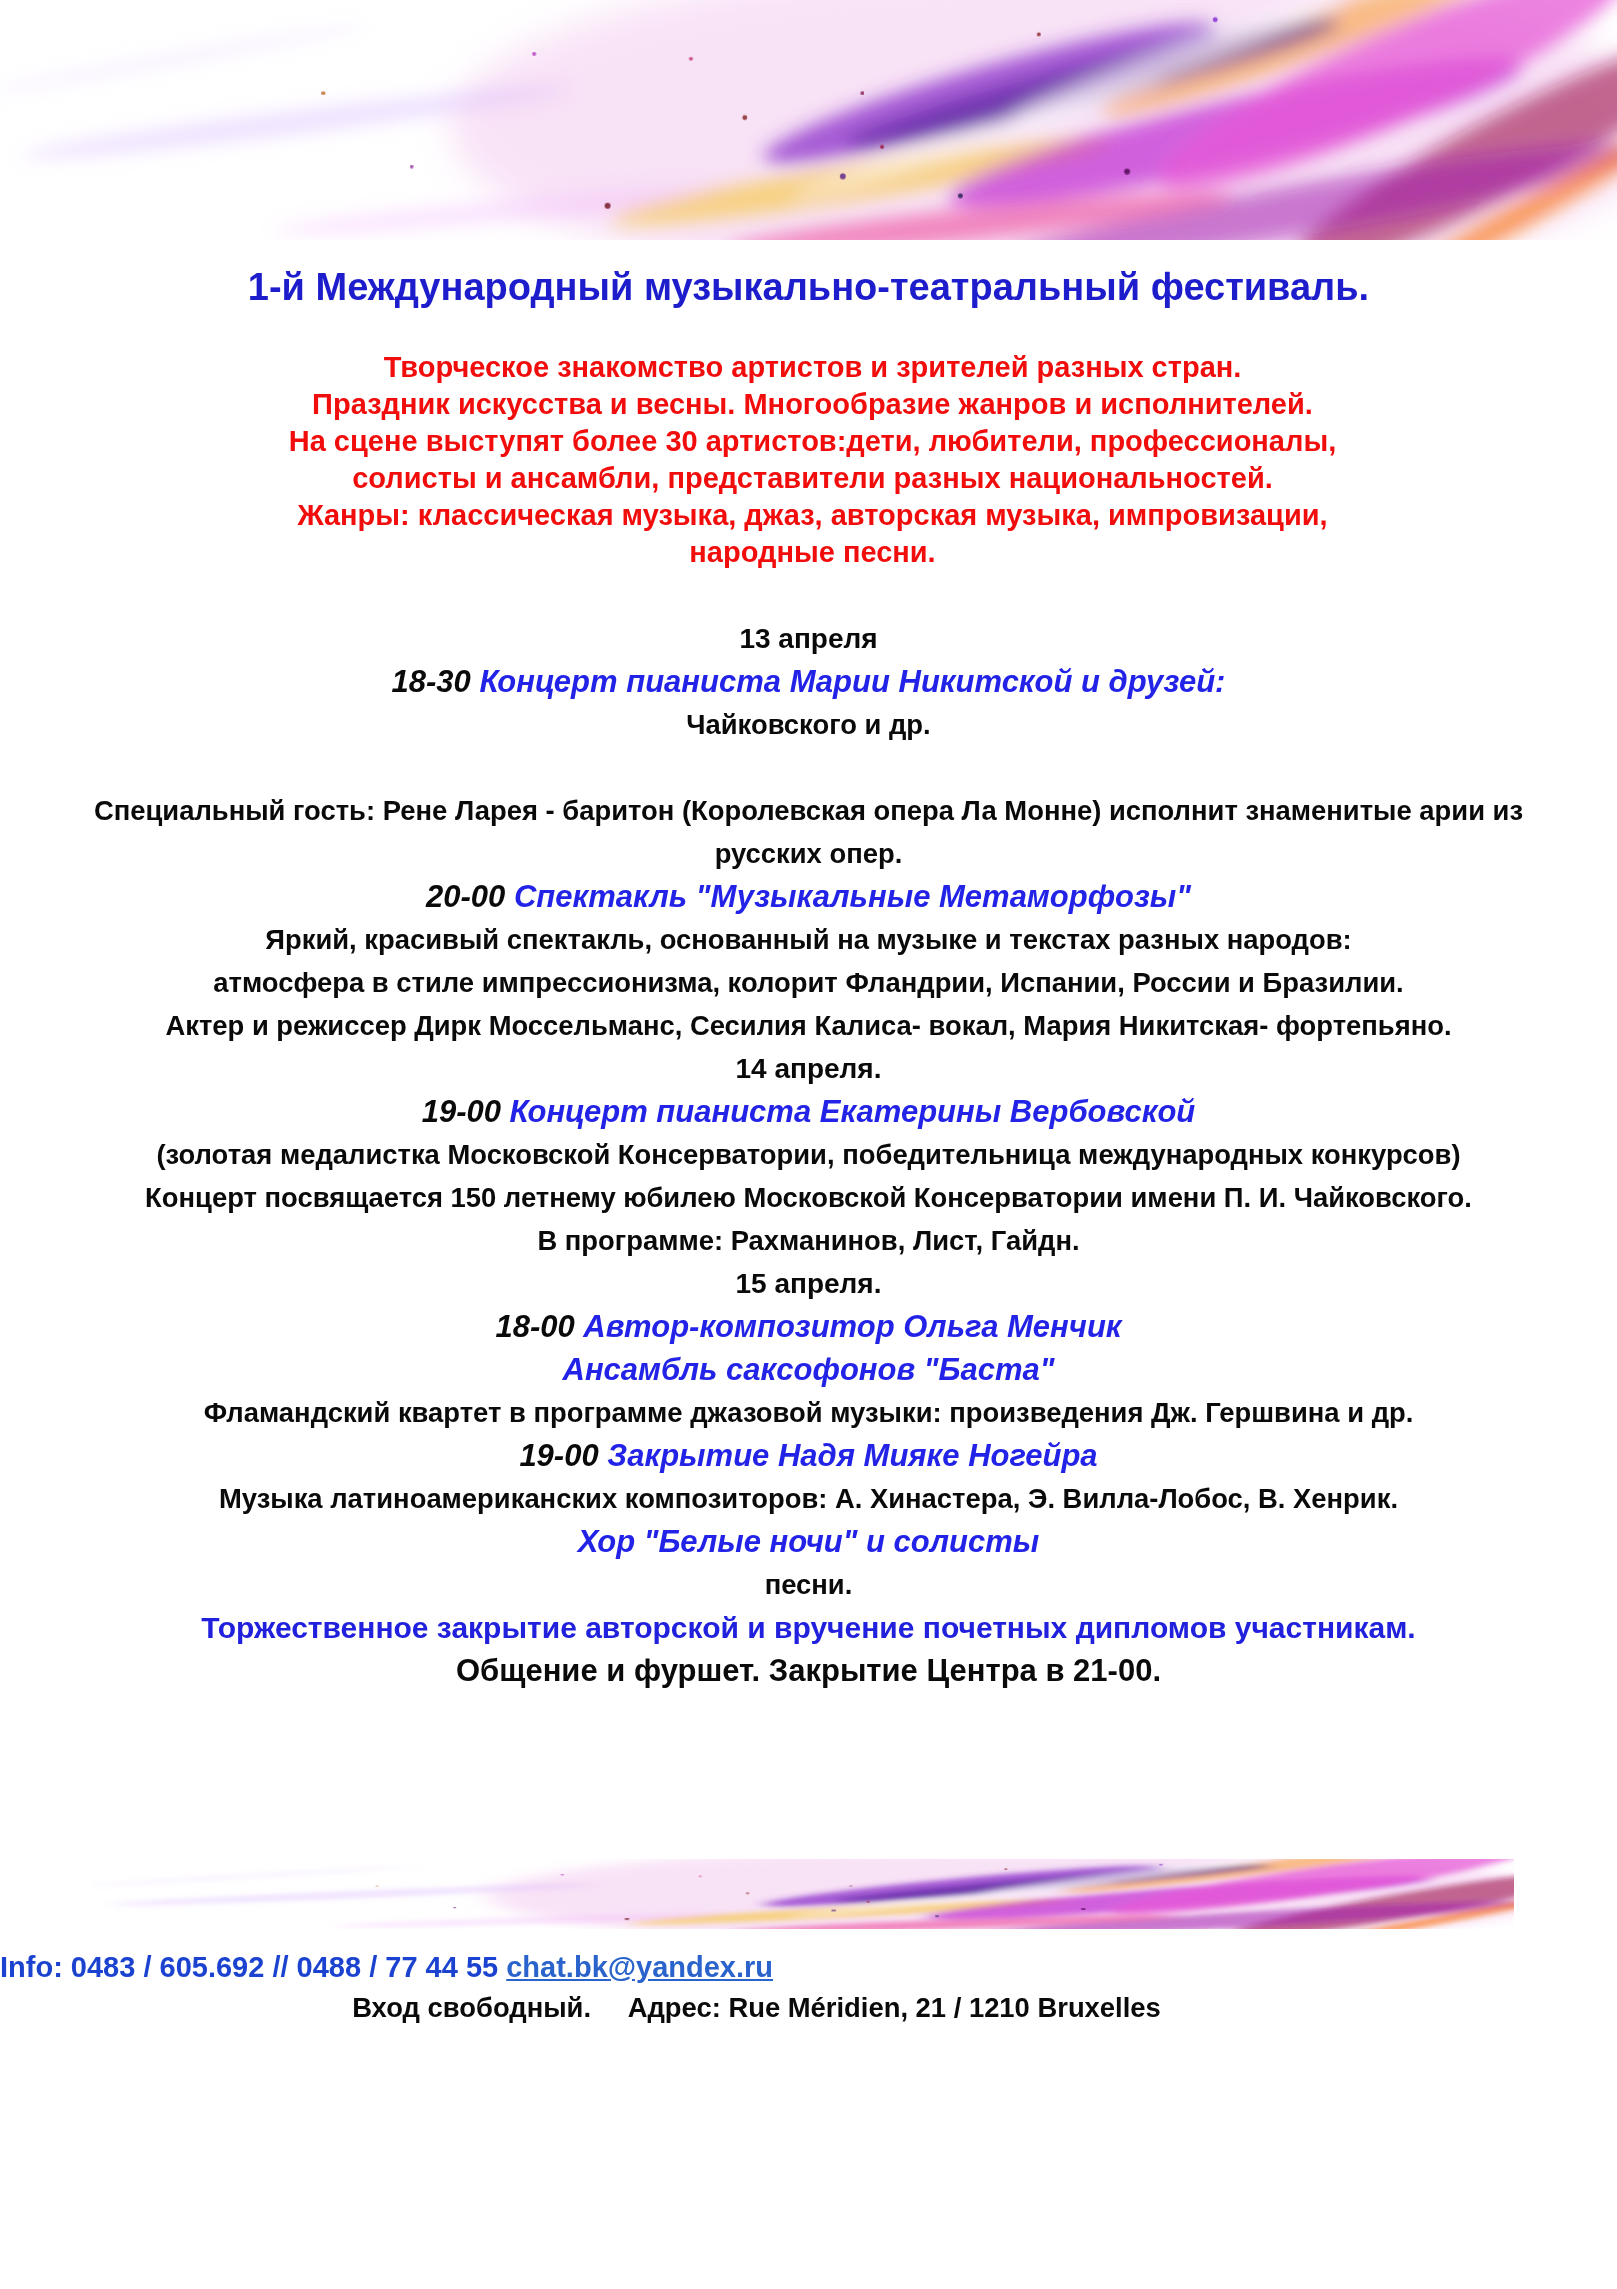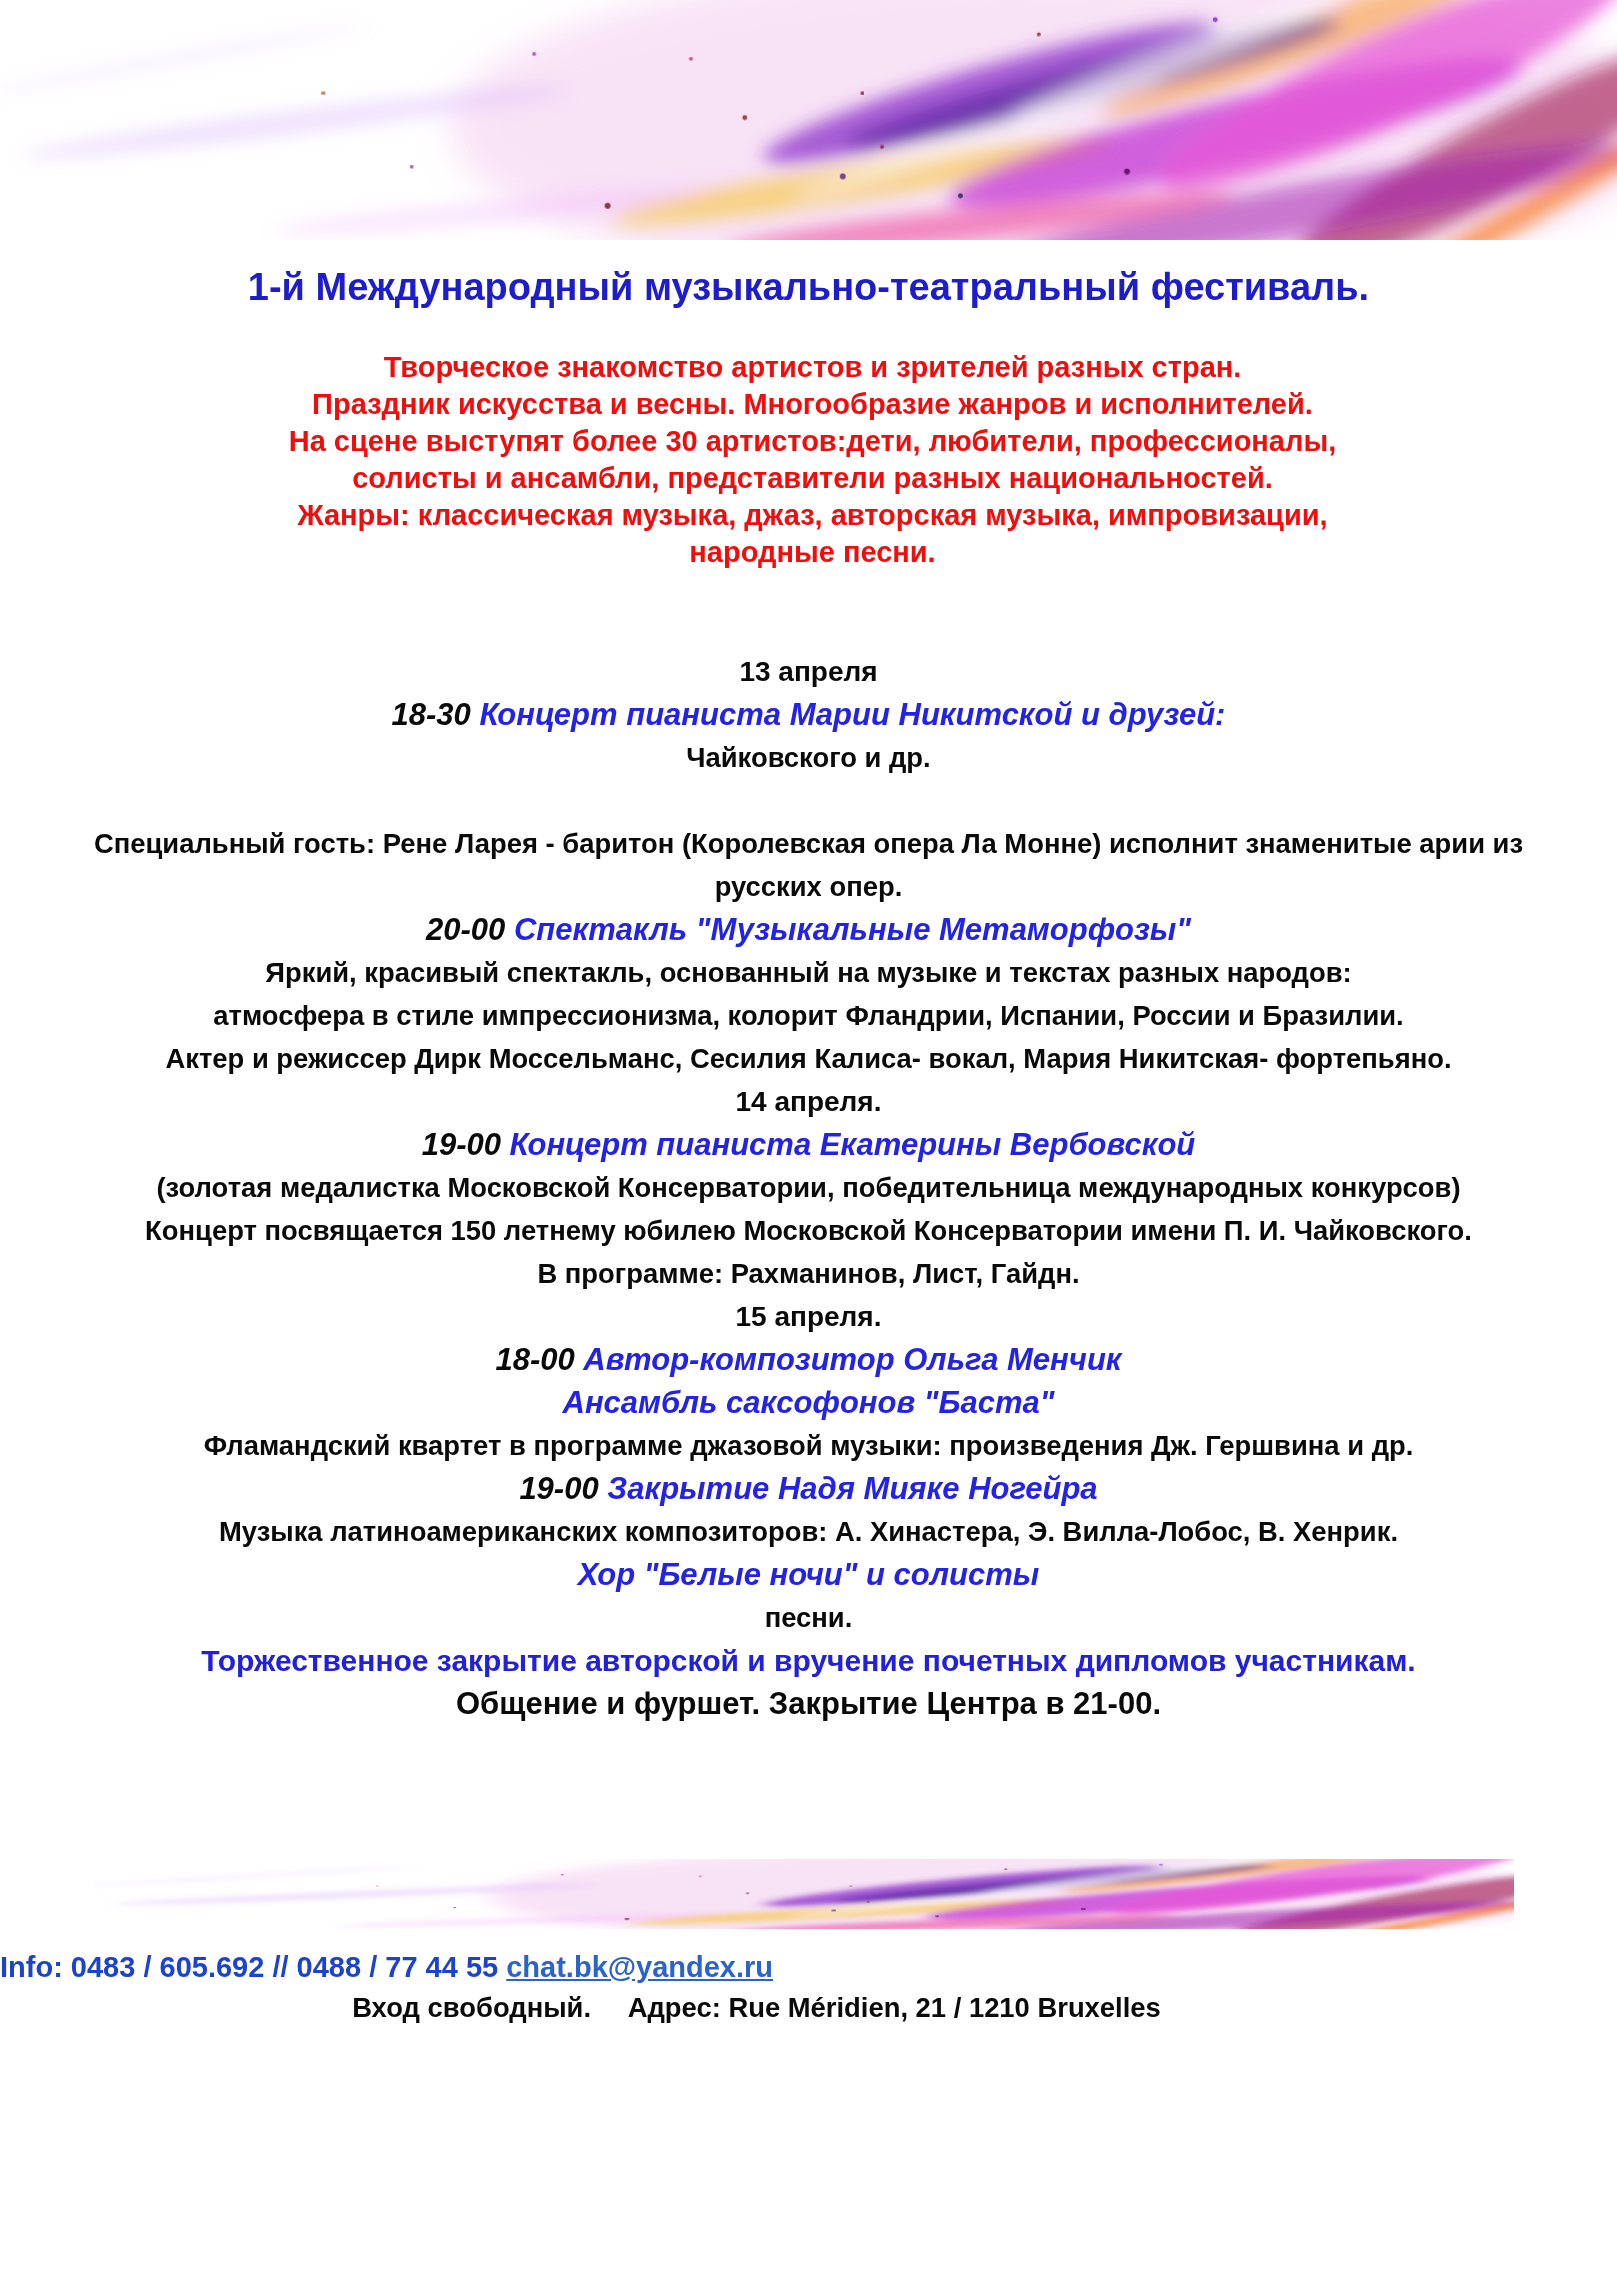--- a/index.html
+++ b/index.html
@@ -26,21 +26,21 @@
   
   .intro{
     position:absolute;left:0;top:349px;width:100%;
     text-align:center;color:#f20d0d;
     font-size:29px;line-height:37px;
   }
   .intro .red-line{white-space:nowrap;padding-left:8px;}
 
   
   .program{
-    position:absolute;left:0;top:650px;width:100%;
+    position:absolute;left:0;top:617px;width:100%;
     text-align:center;
   }
   .p-line{height:43px;line-height:43px;white-space:nowrap;}
   .p-line.date{font-size:28px;color:#0a0a0a;}
   .p-line.body{font-size:27.4px;color:#0a0a0a;}
   .p-line.event{font-size:31px;font-style:italic;}
   .p-line.event .time{color:#0a0a0a;}
   .p-line.event .etitle{color:#2323e8;}
   .p-line.closing-blue{font-size:30px;color:#2020dd;}
   .p-line.closing-black{font-size:31px;color:#0a0a0a;}

